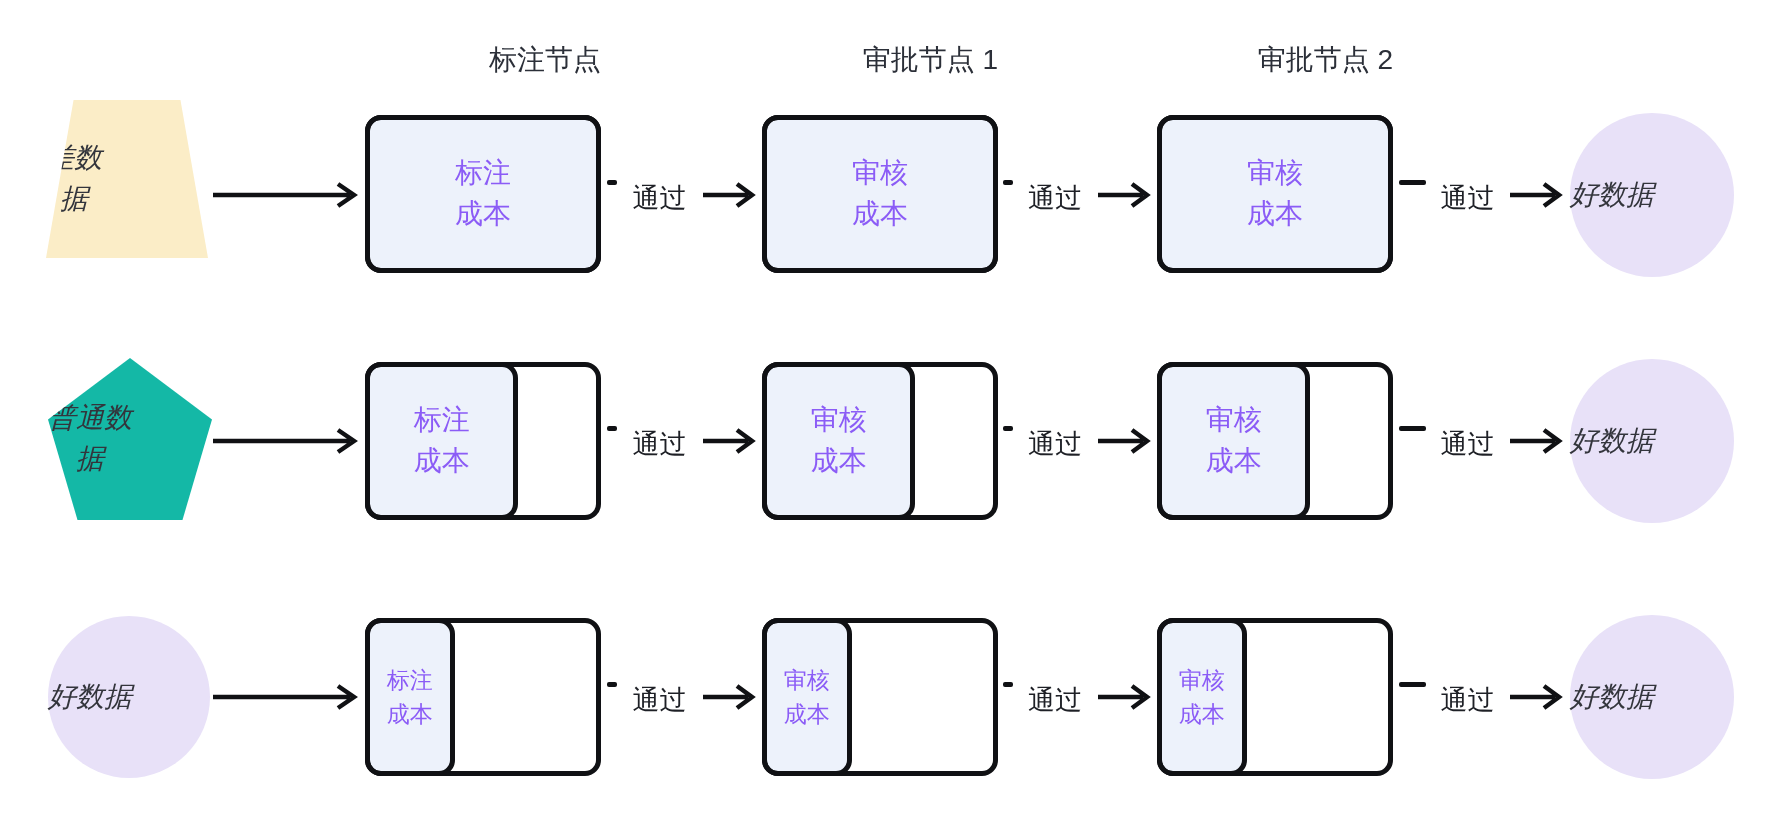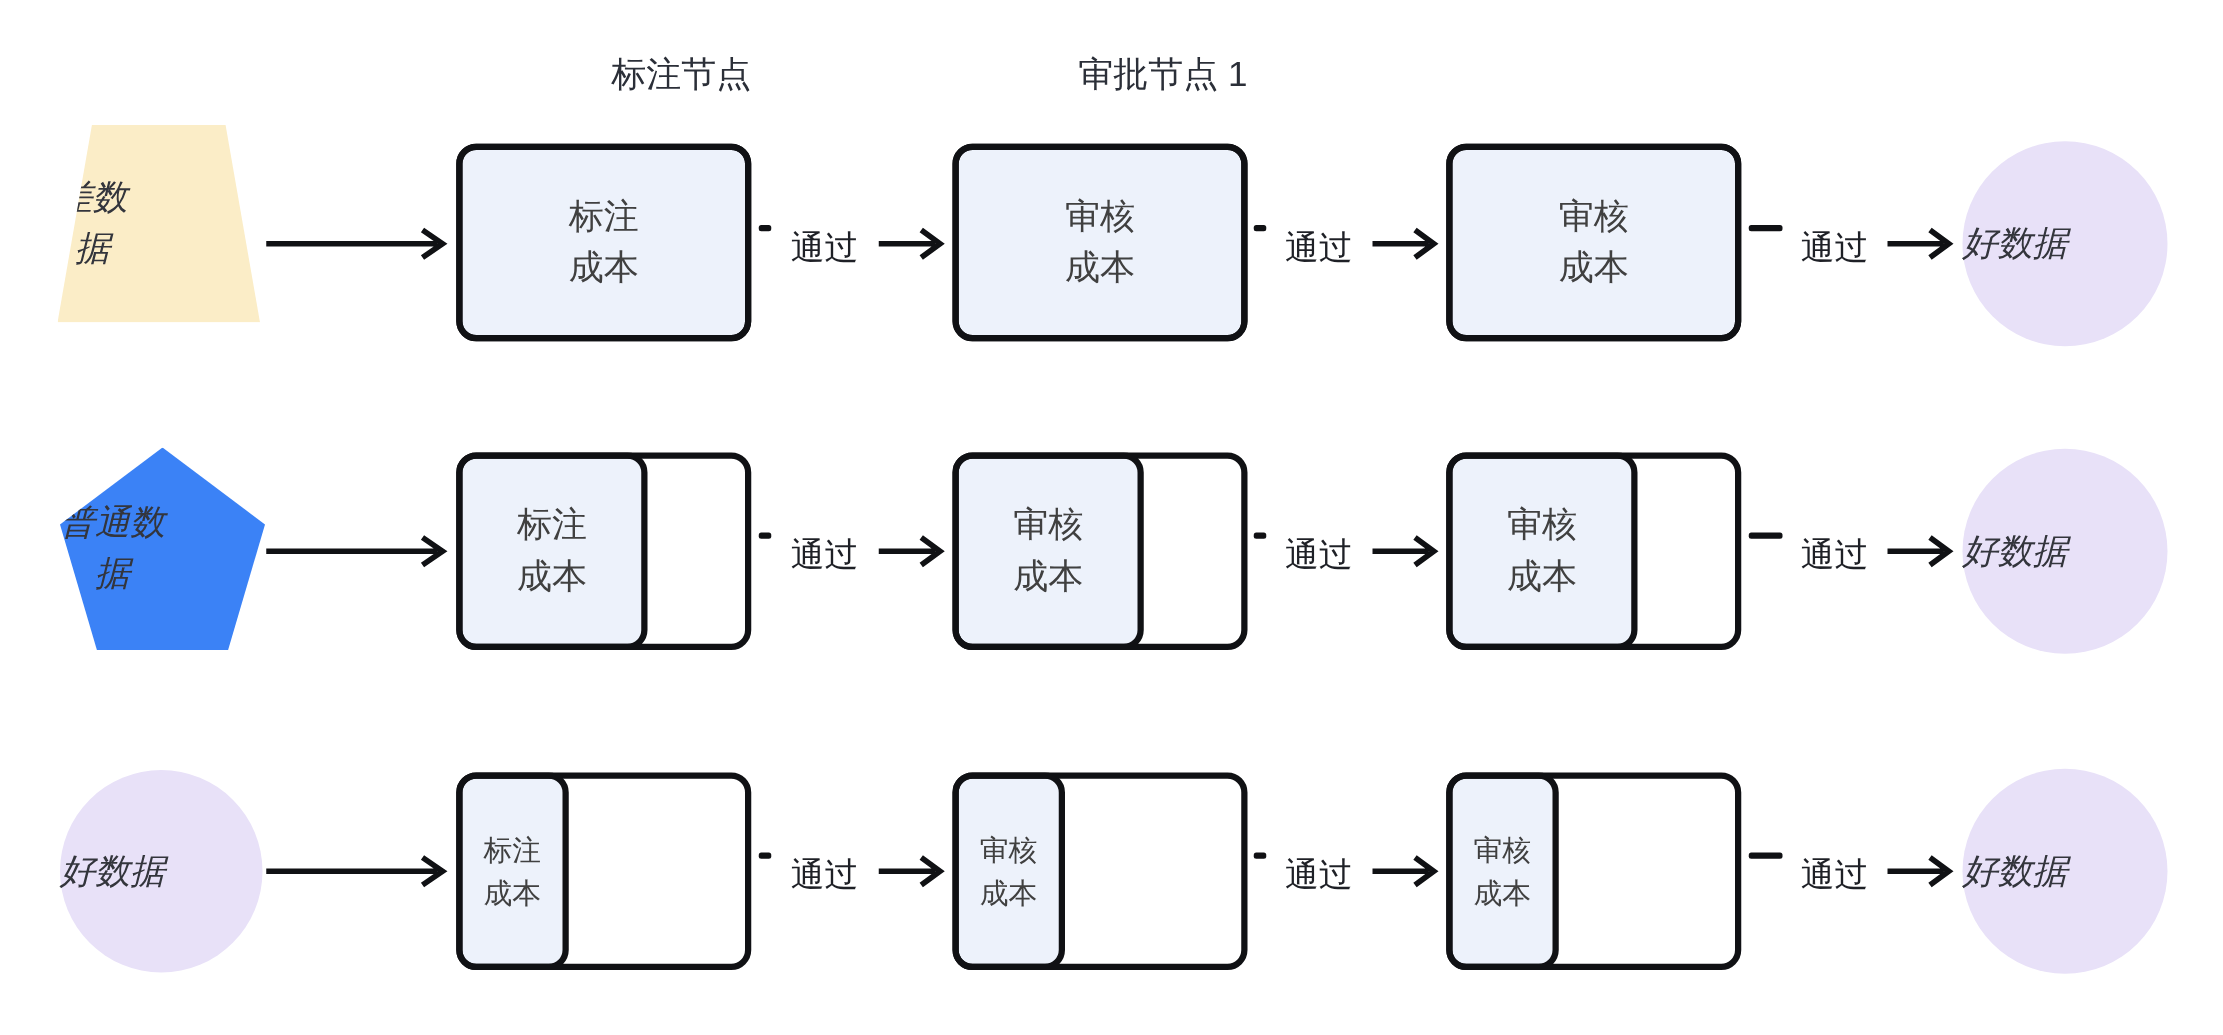--- a/index.html
+++ b/index.html
@@ -56,21 +56,21 @@
     border-radius: 16px;
     box-sizing: border-box;
     display: flex; align-items: center; justify-content: center;
     z-index: 1;
   }
   .stage-label {
     white-space: pre-line;
     text-align: center;
     font-size: 28px;
     line-height: 1.45;
-    color: #404040;
+    color: #8b5cf6;
   }
   .small .stage-label { font-size: 23px; line-height: 1.5; }
   .conn {
     position: absolute;
     height: 30px;
     display: flex;
     align-items: flex-start;
     justify-content: space-between;
   }
   .dash { height: 5px; background: #101114; border-radius: 2px; flex: 0 0 auto; }
@@ -85,20 +85,21 @@
   .arr { position: absolute; height: 30px; }
   svg { display: block; }
 </style>
 </head>
 <body>
 
 <div class="canvas">
 
   <div class="hdr" style="left:365px">标注节点</div>
   <div class="hdr" style="left:762px">审批节点 1</div>
+  <div class="hdr" style="left:1157px">审批节点 2</div>
 
   <div class="shape trap" style="left: 46px; top: 100px; width: 162px; height: 158px; background: rgb(251, 237, 199);">
     <div class="shape-label">差数
 据</div>
   </div>
 
   <div class="arr" style="left:212px; top:180px;">
     <svg width="150" height="30">
         <path d="M1 15 H138 M126 4 L142 15 L126 26" stroke="#101114" stroke-width="4.5" fill="none"></path>
       </svg>
@@ -149,21 +150,21 @@
     <div class="pass">通过</div>
     <svg width="58" height="30">
         <path d="M1 15 H46 M35 4 L50 15 L35 26" stroke="#101114" stroke-width="4.5" fill="none"></path>
       </svg>
   </div>
 
   <div class="shape circ" style="left: 1570px; top: 113px; width: 164px; height: 164px; background: rgb(232, 225, 248);">
     <div class="shape-label">好数据</div>
   </div>
 
-  <div class="shape pent" style="left: 48px; top: 358px; width: 164px; height: 162px; background: #3b82f6;">
+  <div class="shape pent" style="left: 48px; top: 358px; width: 164px; height: 162px; background: #14b8a6;">
     <div class="shape-label">普通数
 据</div>
   </div>
 
   <div class="arr" style="left:212px; top:426px;">
     <svg width="150" height="30">
         <path d="M1 15 H138 M126 4 L142 15 L126 26" stroke="#101114" stroke-width="4.5" fill="none"></path>
       </svg>
   </div>
 

